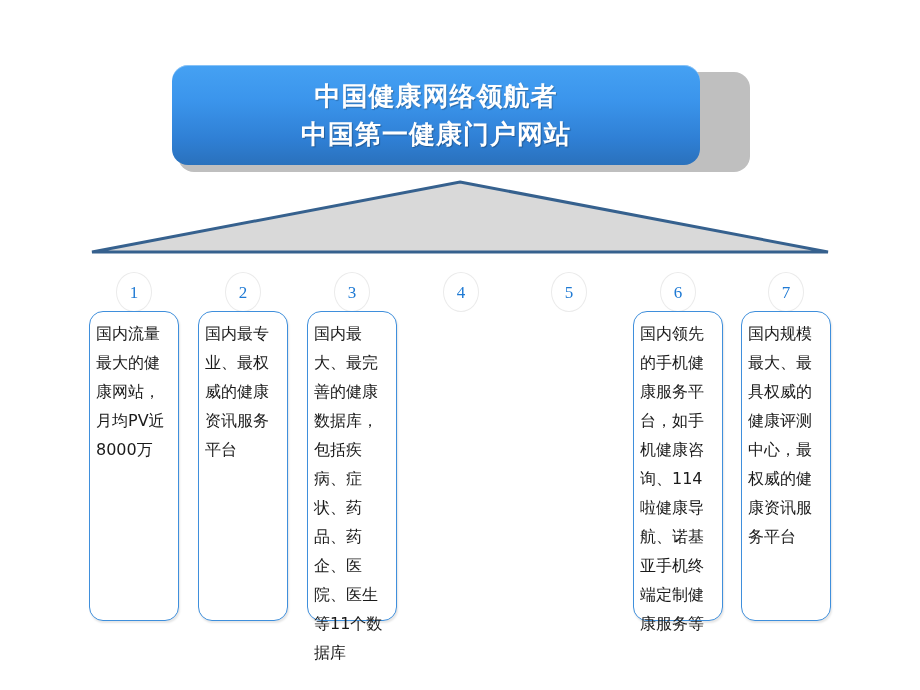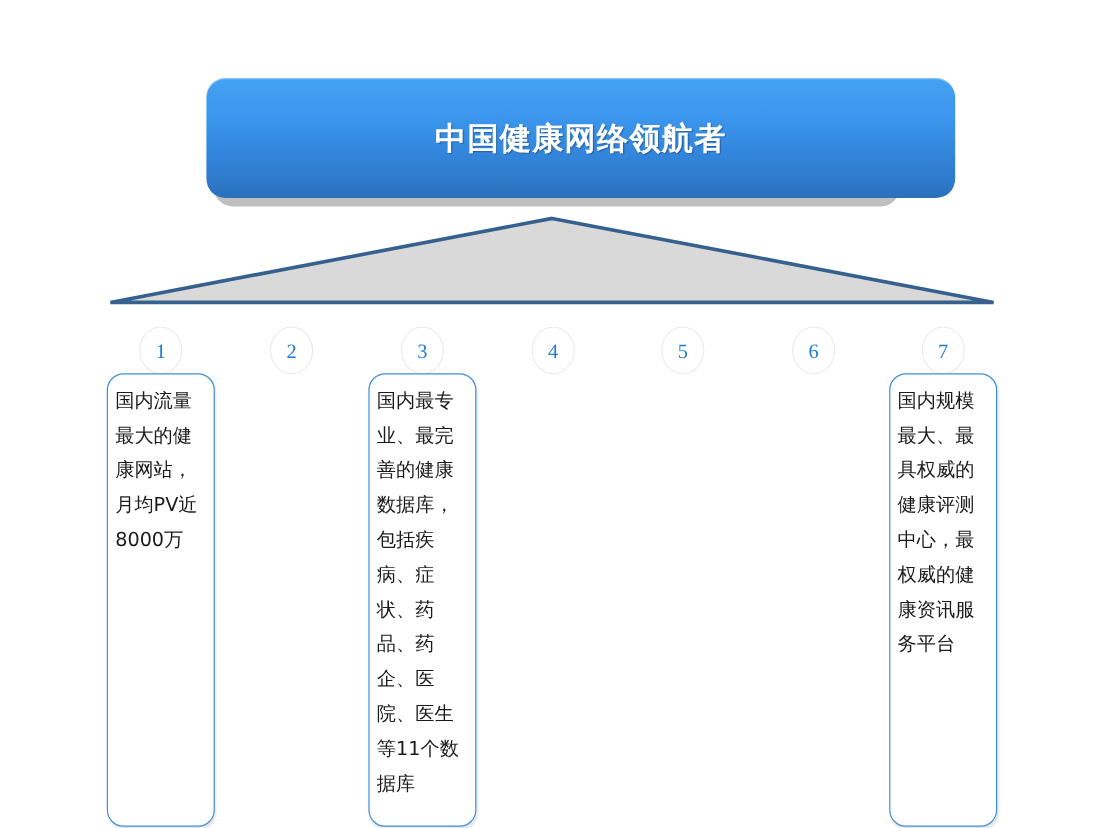--- a/index.html
+++ b/index.html
@@ -22,21 +22,21 @@
     top: 72px;
     width: 572px;
     height: 100px;
     border-radius: 16px;
     background: #bfbfbf;
   }
   #banner {
     position: absolute;
     left: 172px;
     top: 65px;
-    width: 624px;
+    width: 528px;
     height: 100px;
     border-radius: 16px;
     background: linear-gradient(to bottom, #45a1f3 0%, #3b95ec 35%, #2f7fd4 75%, #2a71bc 100%);
     box-shadow: inset 0 1px 0 rgba(255,255,255,0.35);
     display: flex;
     flex-direction: column;
     align-items: center;
     justify-content: center;
   }
   .banner-line {
@@ -92,21 +92,21 @@
     font-size: 17px;
     font-weight: normal;
     font-family: "Liberation Serif", "DejaVu Serif", serif;
     line-height: 1;
   }
   .card {
     position: absolute;
     left: 0;
     top: 39px;
     width: 90px;
-    height: 378px;
+    height: 310px;
     box-sizing: border-box;
     border: 1.4px solid #3f8fdc;
     border-radius: 14px;
     background: #ffffff;
     box-shadow: 1px 2px 2px rgba(0,0,0,0.10);
   }
   .card-text {
     position: absolute;
     left: 6px;
     top: 7px;
@@ -119,20 +119,21 @@
     word-break: break-all;
     white-space: normal;
   }
 </style>
 </head>
 <body>
 
 <div id="banner-shadow"></div>
 <div id="banner">
   <div class="banner-line">中国健康网络领航者</div>
+  <div class="banner-line">中国第一健康门户网站</div>
 </div>
 
 <svg id="roof" viewBox="0 0 744 82" preserveAspectRatio="none">
   <polygon points="372,4 740,74 4,74" fill="#d9d9d9" stroke="#36618e" stroke-width="3" stroke-linejoin="miter"></polygon>
 </svg>
 
 <div id="cards">
 
   <div class="col" style="left:0px;">
     <div class="num-circle">
@@ -140,47 +141,53 @@
     </div>
     <div class="card">
       <div class="card-text">国内流量最大的健康网站，月均PV近8000万</div>
     </div>
   </div>
 
   <div class="col" style="left:109px;">
     <div class="num-circle">
       <span>2</span>
     </div>
+    <div class="card">
+      <div class="card-text">国内最专业、最权威的健康资讯服务平台</div>
+    </div>
   </div>
 
   <div class="col" style="left:218px;">
     <div class="num-circle">
       <span>3</span>
     </div>
     <div class="card">
-      <div class="card-text">国内最专业、最完善的健康数据库，包括疾病、症状、药品、药企、医院、医生等11个数据库</div>
+      <div class="card-text">国内最大、最完善的健康数据库，包括疾病、症状、药品、药企、医院、医生等11个数据库</div>
     </div>
   </div>
 
   <div class="col" style="left:327px;">
     <div class="num-circle">
       <span>4</span>
     </div>
   </div>
 
   <div class="col" style="left:435px;">
     <div class="num-circle">
       <span>5</span>
     </div>
   </div>
 
   <div class="col" style="left:544px;">
     <div class="num-circle">
       <span>6</span>
     </div>
+    <div class="card">
+      <div class="card-text">国内领先的手机健康服务平台，如手机健康咨询、114啦健康导航、诺基亚手机终端定制健康服务等</div>
+    </div>
   </div>
 
   <div class="col" style="left:652px;">
     <div class="num-circle">
       <span>7</span>
     </div>
     <div class="card">
       <div class="card-text">国内规模最大、最具权威的健康评测中心，最权威的健康资讯服务平台</div>
     </div>
   </div>

